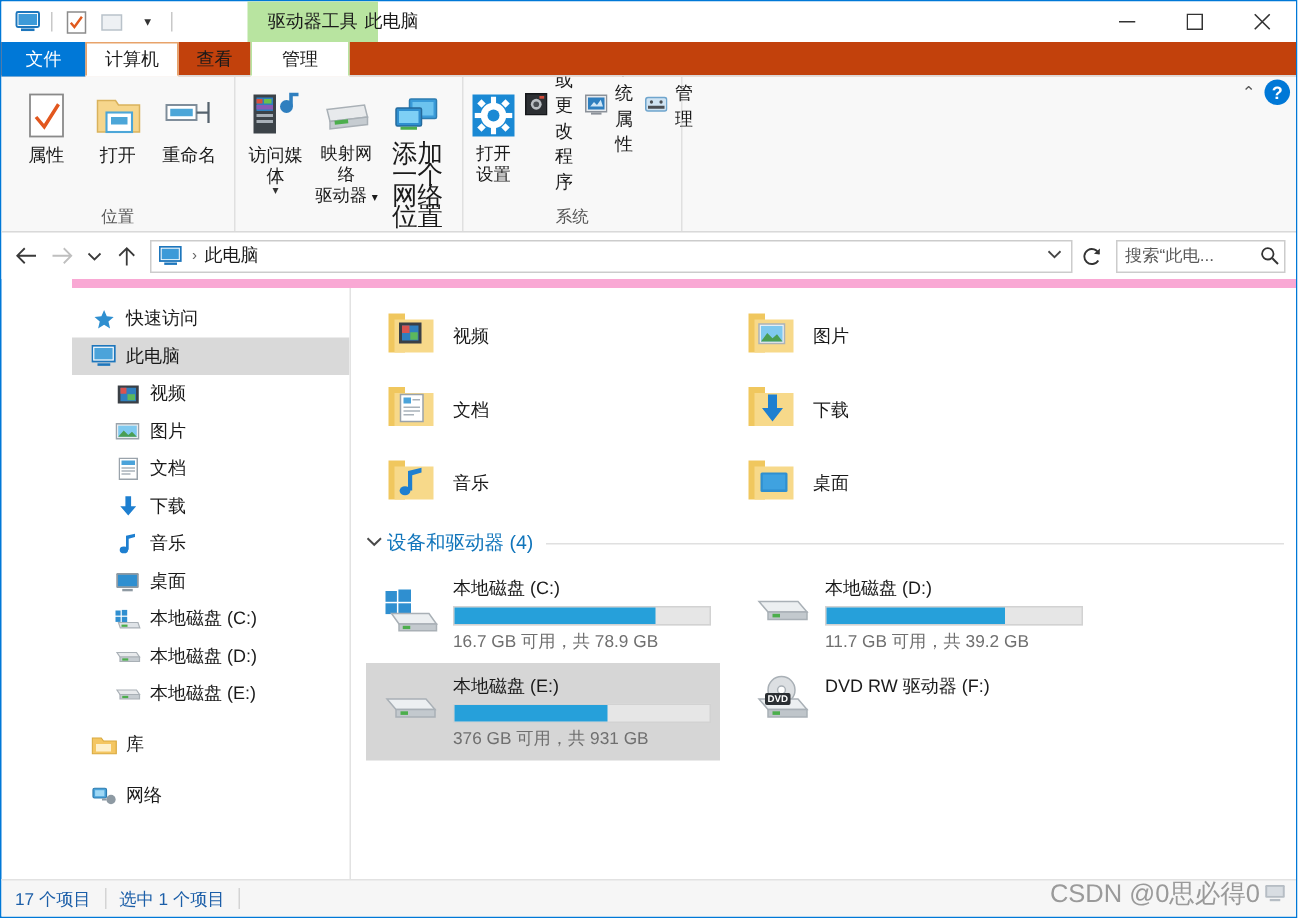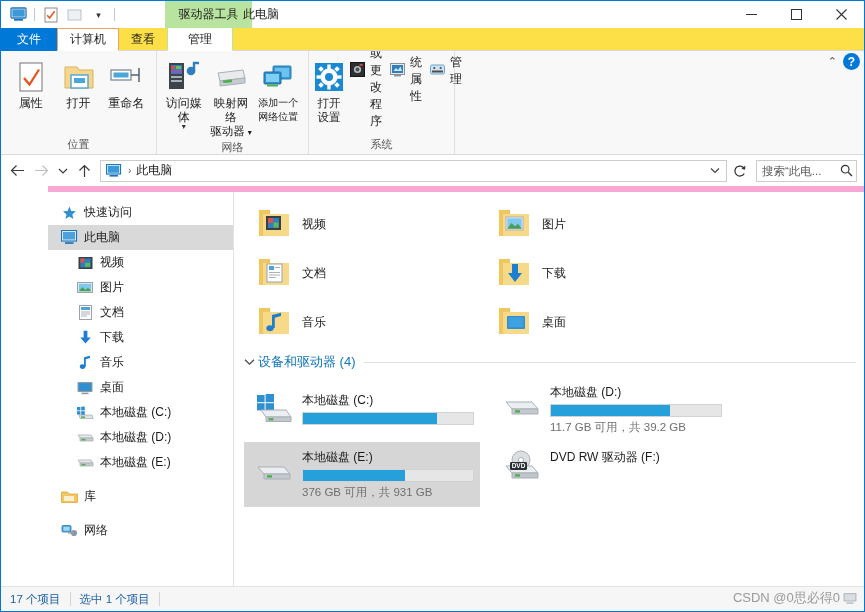--- a/index.html
+++ b/index.html
@@ -57,21 +57,21 @@
     width: 45px; height: 27px;
     display: flex; align-items: center; justify-content: center;
     color: #3a3a3a;
   }
 
   
   .tabstrip {
     height: 23px; flex: 0 0 23px;
     display: flex; align-items: stretch;
     position: relative;
-    background: #fde047;
+    background: #c2410c;
   }
   .tabstrip::after {
     content: ""; position: absolute; left: 0; right: 0; bottom: 0;
     height: 1px; background: #d9d9d9;
   }
   .tab {
     display: flex; align-items: center; justify-content: center;
     font-size: 12px; color: #1a1a1a;
     padding: 0 12px;
     position: relative; z-index: 2;
@@ -184,21 +184,21 @@
     margin-left: auto; width: 18px; text-align: center;
     font-size: 10px; color: #444;
   }
   .refresh {
     width: 22px; height: 22px; margin-left: 2px;
     border: 1px solid transparent;
     display: flex; align-items: center; justify-content: center;
     font-size: 13px; color: #333;
   }
   .searchbox {
-    width: 101px; height: 22px; margin-left: 5px;
+    width: 113px; height: 22px; margin-left: 5px;
     border: 1px solid #cccccc; background: #fff;
     display: flex; align-items: center;
     padding: 0 3px 0 5px;
   }
   .searchbox input {
     flex: 1; border: 0; outline: 0;
     font-size: 11.5px; color: #666;
     font-family: "Liberation Sans", sans-serif;
     background: transparent;
     width: 10px;
@@ -290,21 +290,21 @@
     background: #f6f6f6;
     display: flex; align-items: center;
     font-size: 11.5px; color: #1b5ea8;
     padding-left: 9px;
     position: relative;
   }
   .st-sep { width: 1px; height: 14px; background: #d4d4d4; margin: 0 9px; }
 
   .watermark {
     position: absolute; right: 6px; bottom: 4px;
-    font-size: 13px; color: #9a9a9a;
+    font-size: 17px; color: #9a9a9a;
     display: flex; align-items: center; gap: 3px;
     pointer-events: none;
   }
 </style>
 </head>
 <body>
 
 <div id="window">
 
   <div class="titlebar">
@@ -444,21 +444,21 @@
         <div class="bigbtn w2">
           <span class="gl">
             <svg width="38" height="28" viewBox="0 0 38 28">
               <rect x="14" y="3" width="18" height="13" rx="1" fill="#3a9bd9" stroke="#2d7cb0"></rect>
               <rect x="16" y="5" width="14" height="9" fill="#6cc3ef"></rect>
               <rect x="5" y="9" width="17" height="12" rx="1" fill="#2f8fd0" stroke="#246a9c"></rect>
               <rect x="7" y="11" width="13" height="8" fill="#7ed0f5"></rect>
               <rect x="8" y="21.5" width="11" height="2" fill="#4cae4c"></rect>
             </svg>
           </span>
-          <span class="lbl" style="font-size:10px">添加一个<br>网络位置</span>
+          <span class="lbl" style="font-size:17px">添加一个<br>网络位置</span>
         </div>
       </div>
       <div class="rgroup-label">网络</div>
     </div>
 
     <div class="rgroup" style="width:146px">
       <div class="rgroup-body" style="padding-left:5px; gap:4px">
         <div class="bigbtn" style="width:40px">
           <span class="gl">
             <svg width="30" height="30" viewBox="0 0 30 30">
@@ -848,20 +848,21 @@
               <path d="M7 18 h25 l5 7 H12 Z" fill="#eceff1" stroke="#a9b0b6"></path>
               <path d="M12 25 h25 v4.5 H12 Z" fill="#c3c9ce" stroke="#a9b0b6"></path>
               <rect x="14.5" y="26.2" width="5" height="2.2" fill="#4cae4c"></rect>
             </svg>
           </span>
           <div class="drive-txt">
             <div class="drive-name">本地磁盘 (C:)</div>
             <div class="bar">
                 <i style="width:79%"></i>
               </div>
+            <div class="drive-free">16.7 GB 可用，共 78.9 GB</div>
           </div>
         </div>
 
         <div class="drive">
           <span>
             <svg width="40" height="28" viewBox="0 0 40 28">
               <path d="M4 8 h26 l6 7 H10 Z" fill="#eceff1" stroke="#a9b0b6"></path>
               <path d="M10 15 h26 v5 H10 Z" fill="#c3c9ce" stroke="#a9b0b6"></path>
               <rect x="13" y="16.2" width="5" height="2.4" fill="#4cae4c"></rect>
             </svg>

